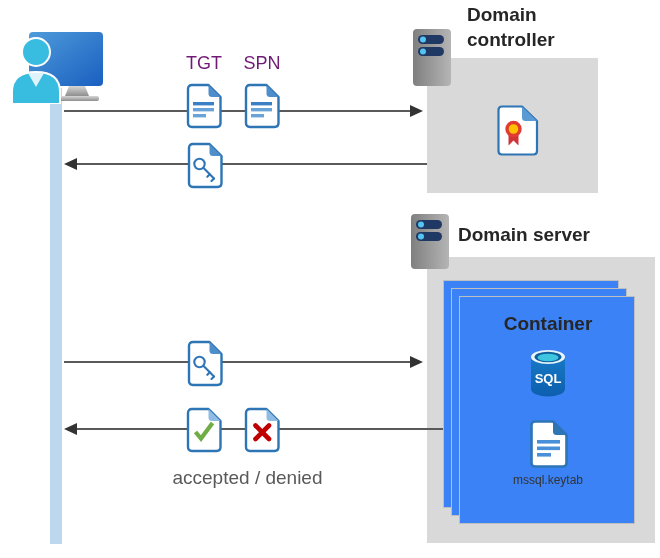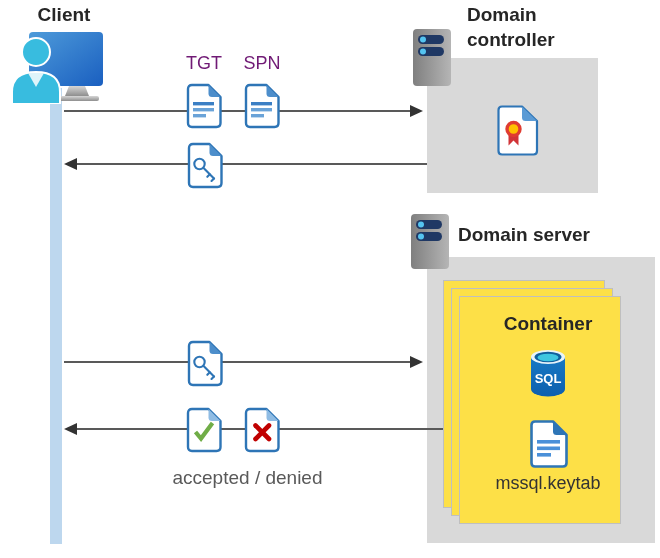--- a/index.html
+++ b/index.html
@@ -9,21 +9,21 @@
   }
   .abs{position:absolute;}
   .heading{font-weight:bold;color:#262626;font-size:19px;line-height:1.32;}
   .lbl{color:#701a75;font-size:18px;}
   .panel{position:absolute;background:#D9D9D9;}
   .line{position:absolute;height:2px;background:#595959;}
   .ah{position:absolute;width:0;height:0;border-style:solid;}
   .ah-r{border-width:6px 0 6px 13px;border-color:transparent transparent transparent #333333;}
   .ah-l{border-width:6px 13px 6px 0;border-color:transparent #333333 transparent transparent;}
   .lifeline{position:absolute;left:50px;top:88px;width:12px;height:456px;background:#BDD7EE;}
-  .card{position:absolute;width:162px;height:228px;background:#fde047;border:1px solid #BFBFBF;box-sizing:border-box;}
+  .card{position:absolute;width:176px;height:228px;background:#3b82f6;border:1px solid #BFBFBF;box-sizing:border-box;}
   .center{text-align:center;}
   svg{display:block;}
 </style>
 </head>
 <body>
 
 <div id="canvas">
 
   <div class="lifeline"></div>
 
@@ -40,21 +40,20 @@
   </div>
   <div>
     <div class="line" style="left:64px;top:361px;width:348px;"></div>
     <div class="ah ah-r" style="left:410px;top:356px;"></div>
   </div>
   <div>
     <div class="line" style="left:76px;top:428px;width:367px;"></div>
     <div class="ah ah-l" style="left:64px;top:423px;"></div>
   </div>
 
-  <div class="abs heading center" style="left:18px;top:2px;width:92px;">Client</div>
   <svg class="abs" style="left:5px;top:26px;" width="105" height="78" viewBox="0 0 105 78">
     <defs>
       <linearGradient id="gmon" x1="0" y1="0" x2="1" y2="1">
         <stop offset="0" stop-color="#4E9BDA"></stop>
           <stop offset="1" stop-color="#1A5FC0"></stop>
       </linearGradient>
       <linearGradient id="gstand" x1="0" y1="0" x2="0" y2="1">
         <stop offset="0" stop-color="#D6D6D6"></stop>
           <stop offset="1" stop-color="#8E8E8E"></stop>
       </linearGradient>
@@ -153,21 +152,21 @@
       <text x="20" y="35.5" text-anchor="middle" font-size="13" font-weight="bold" fill="#ffffff">SQL</text>
     </svg>
 
     <svg style="position:absolute;left:67px;top:122px;" width="42" height="50" viewBox="0 0 42 50">
       <path d="M8 2.5 H26 L39.5 16 V44 Q39.5 47.5 36 47.5 H8 Q4.5 47.5 4.5 44 V6 Q4.5 2.5 8 2.5 Z" fill="#ffffff" stroke="#2E75B6" stroke-width="2.6" stroke-linejoin="round"></path>
       <path d="M26 2.5 V12.5 Q26 16 29.5 16 H39.5 Z" fill="#2E75B6"></path>
       <rect x="10" y="21" width="23" height="3.6" fill="#4A90D9"></rect>
       <rect x="10" y="27.5" width="23" height="3.6" fill="#4A90D9"></rect>
       <rect x="10" y="34" width="14" height="3.6" fill="#4A90D9"></rect>
     </svg>
-    <div class="center" style="position:absolute;left:0;top:176px;width:176px;font-size:18px;color:#333333;">mssql.keytab</div>
+    <div class="center" style="position:absolute;left:0;top:176px;width:176px;font-size:12px;color:#333333;">mssql.keytab</div>
   </div>
 
   <svg class="abs" style="left:186px;top:340px;" width="38" height="47" viewBox="0 0 38 47">
     <path d="M7 2 H23.5 L35.5 14 V41 Q35.5 45 31.5 45 H7 Q3 45 3 41 V6 Q3 2 7 2 Z" fill="#ffffff" stroke="#2E75B6" stroke-width="2.4" stroke-linejoin="round"></path>
     <path d="M23.5 2 V10.5 Q23.5 14 27 14 H35.5 Z" fill="#4D8ECB"></path>
     <g stroke="#2E75B6" stroke-width="2.1" fill="none" stroke-linecap="round">
       <circle cx="13.5" cy="22" r="5.2"></circle>
       <path d="M17.6 26.1 L28 36.5"></path>
       <path d="M23.8 32.3 L21.3 34.8"></path>
       <path d="M28 36.5 L25.5 39"></path>

